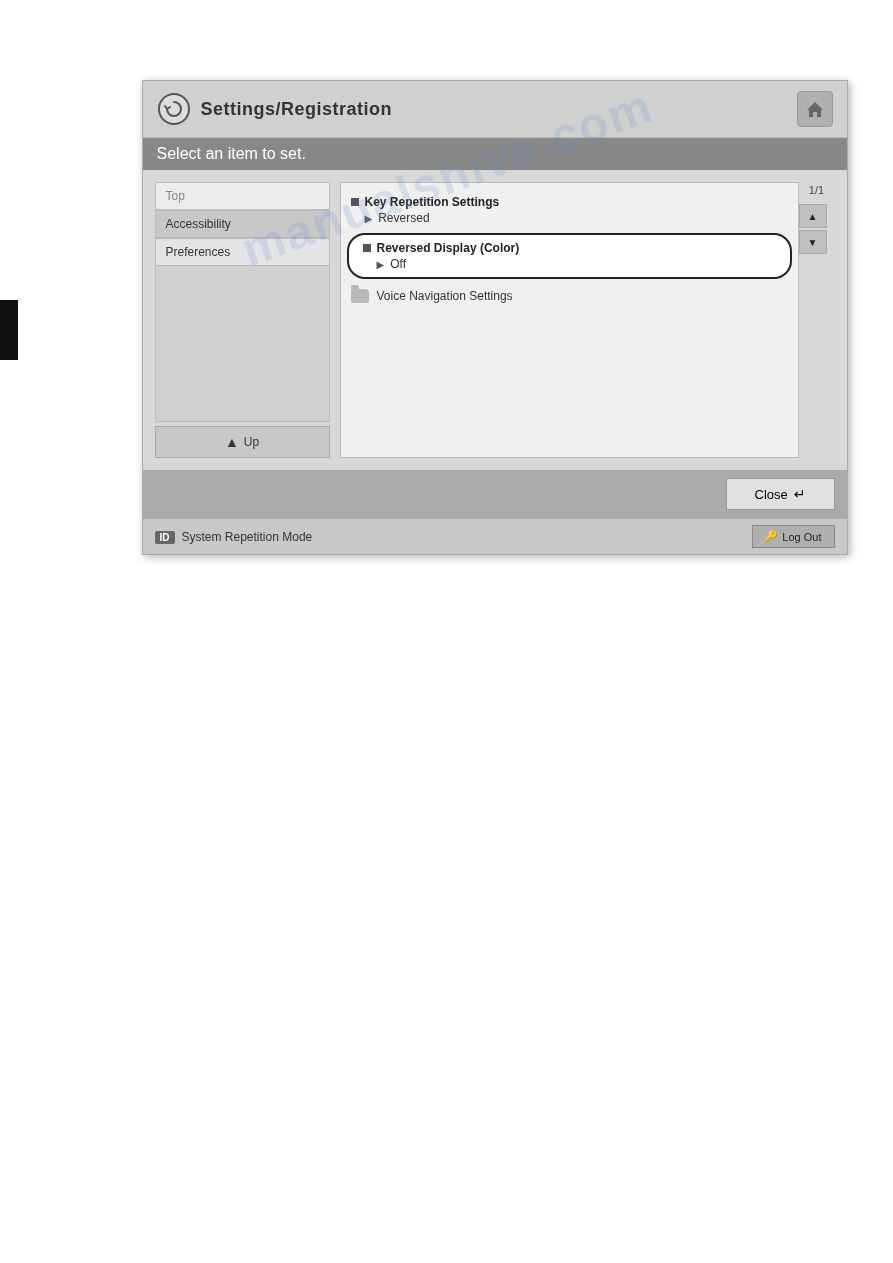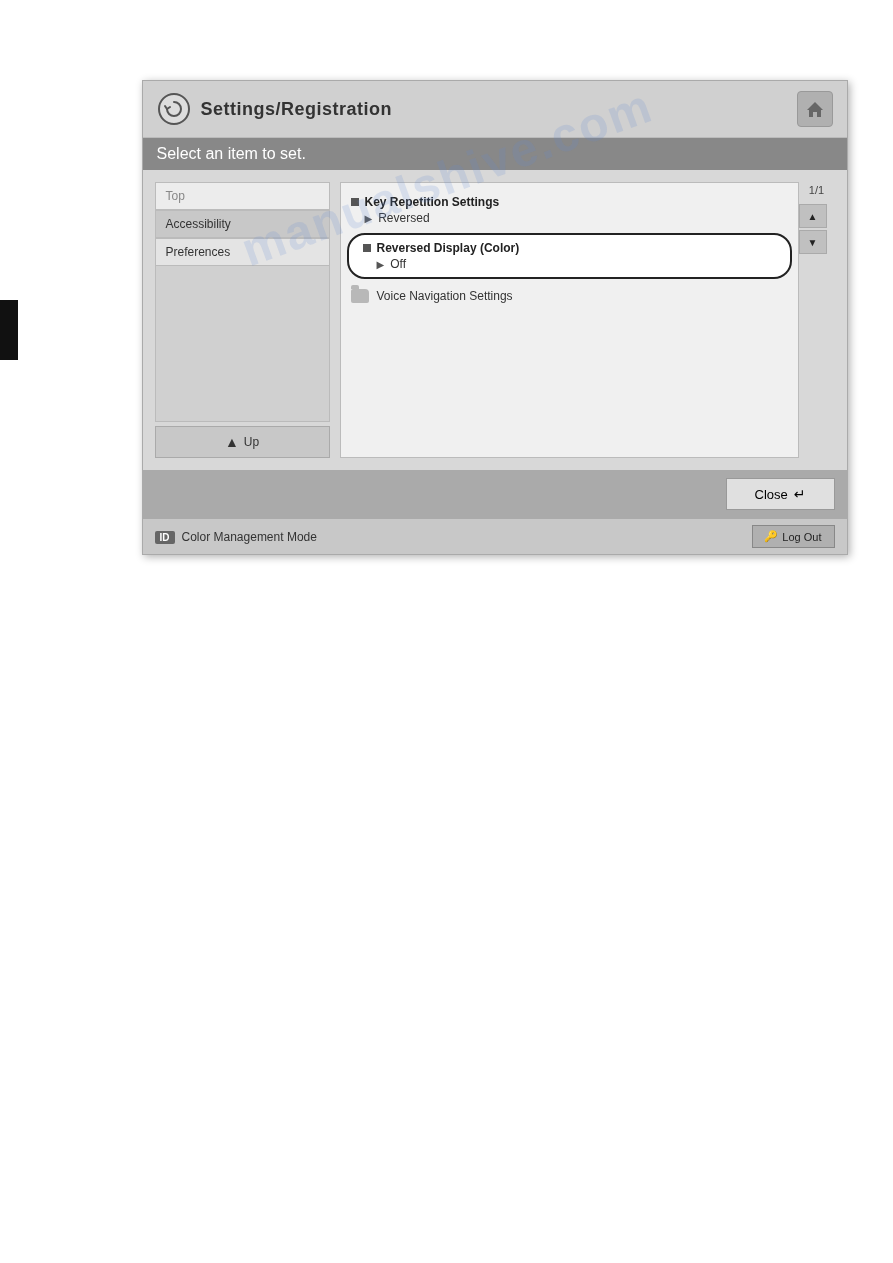--- a/index.html
+++ b/index.html
@@ -403,21 +403,21 @@
       <div class="footer">
         <div class="close-btn">
           <span>Close</span>
           <span style="font-size:14px;">↵</span>
         </div>
       </div>
 
       <div class="status-bar">
         <div class="status-left">
           <span class="status-id-badge">ID</span>
-          <span>Color Management Mode</span>
+          <span>System Repetition Mode</span>
         </div>
         <div class="logout-btn">
           <span>🔑</span>
           <span>Log Out</span>
         </div>
       </div>
     </div>
 
     <div class="watermark">manualshive.com</div>
   </div>

